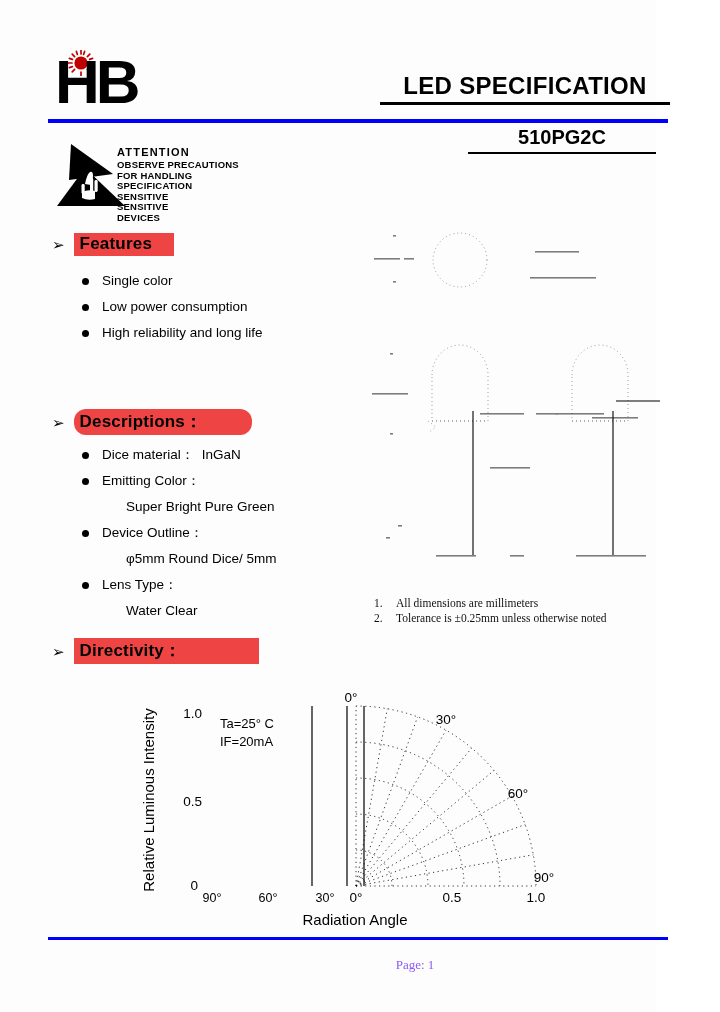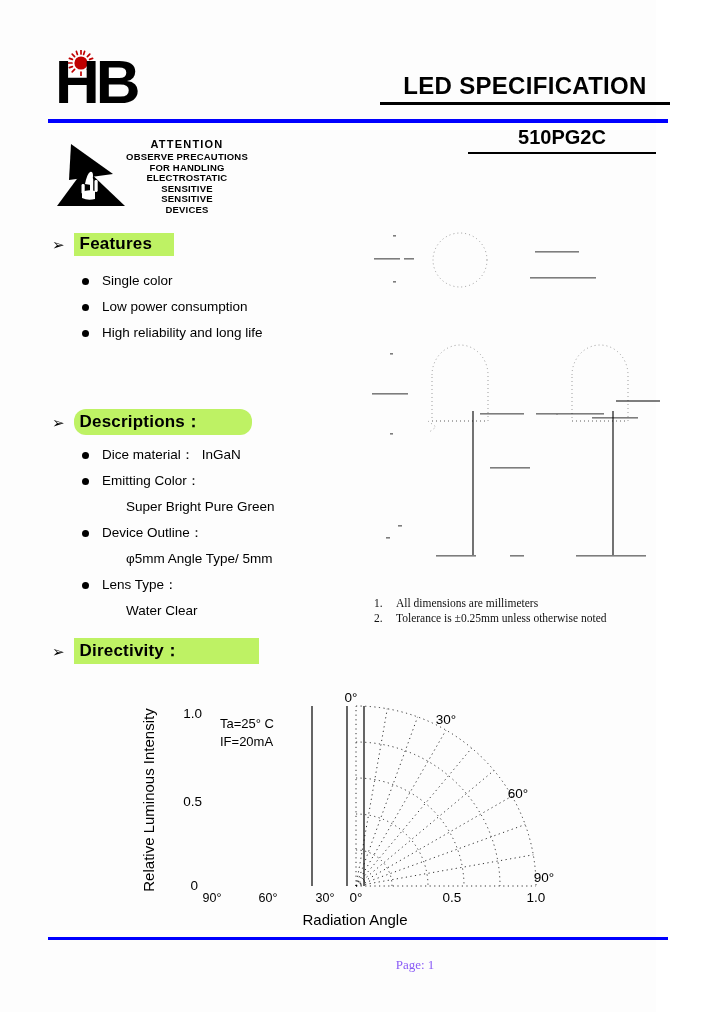--- a/index.html
+++ b/index.html
@@ -88,23 +88,23 @@
     left: 55px; top: 134px;
     width: 200px; height: 90px;
   }
   .esd-symbol {
     position: absolute;
     left: 0; top: 6px;
     width: 72px; height: 70px;
   }
   .esd-text {
     position: absolute;
-    left: 62px; top: 4px;
+    left: 62px; top: 12px;
     width: 140px;
-    text-align: center;
+    text-align: left;
   }
   .esd-title {
     font-size: 11px;
     font-weight: bold;
     letter-spacing: 1.2px;
     margin-bottom: 2px;
   }
   .esd-body {
     font-size: 9.5px;
     font-weight: bold;
@@ -118,21 +118,21 @@
     display: flex;
     align-items: center;
     gap: 9px;
   }
   .arrow-marker {
     font-size: 15px;
     line-height: 15px;
     color: #000;
   }
   .head-label {
-    background: #bef264;
+    background: #ef4444;
     font-size: 17px;
     font-weight: bold;
     padding: 1px 22px 2px 6px;
     letter-spacing: .2px;
   }
 
   #head-features { left: 52px; top: 233px; }
   #head-descriptions { left: 52px; top: 409px; }
   #head-directivity { left: 52px; top: 638px; }
   #head-directivity .head-label { padding-right: 78px; }
@@ -254,21 +254,21 @@
         <rect x="39.5" y="40" width="3.2" height="12" rx="1.4"></rect>
         <rect x="26.5" y="44" width="3.2" height="10" rx="1.4"></rect>
         <path d="M27 52 q6 -3 13 -1 l0 8 q-7 2 -13 -1 z"></path>
       </g>
     </svg>
     <div class="esd-text">
       <div class="esd-title">ATTENTION</div>
       <div class="esd-body">
         <div>OBSERVE PRECAUTIONS</div>
         <div>FOR HANDLING</div>
-        <div>ELECTROSTATIC</div>
+        <div>SPECIFICATION</div>
         <div>SENSITIVE</div>
         <div>SENSITIVE</div>
         <div>DEVICES</div>
       </div>
     </div>
   </div>
 
   <div class="section-head" id="head-features">
     <span class="arrow-marker">➢</span>
     <span class="head-label">Features</span>
@@ -281,21 +281,21 @@
 
   <div class="section-head" id="head-descriptions">
     <span class="arrow-marker">➢</span>
     <span class="head-label">Descriptions：</span>
   </div>
   <ul class="bullet-list" id="descriptions-list">
     <li class="bullet">Dice material：  InGaN</li>
     <li class="bullet">Emitting Color：</li>
     <li class="sub">Super Bright Pure Green</li>
     <li class="bullet">Device Outline：</li>
-    <li class="sub">φ5mm Angle Type/ 5mm</li>
+    <li class="sub">φ5mm Round Dice/ 5mm</li>
     <li class="bullet">Lens Type：</li>
     <li class="sub">Water Clear</li>
   </ul>
 
   <svg class="drawing" viewBox="0 0 310 360">
     <g stroke="#000" fill="none" stroke-width="0.7" stroke-dasharray="1 3" opacity="0.55">
 
       <circle cx="100" cy="35" r="27"></circle>
 
       <path d="M72 150 a28 30 0 0 1 56 0 L128 196 L72 196 Z"></path>

